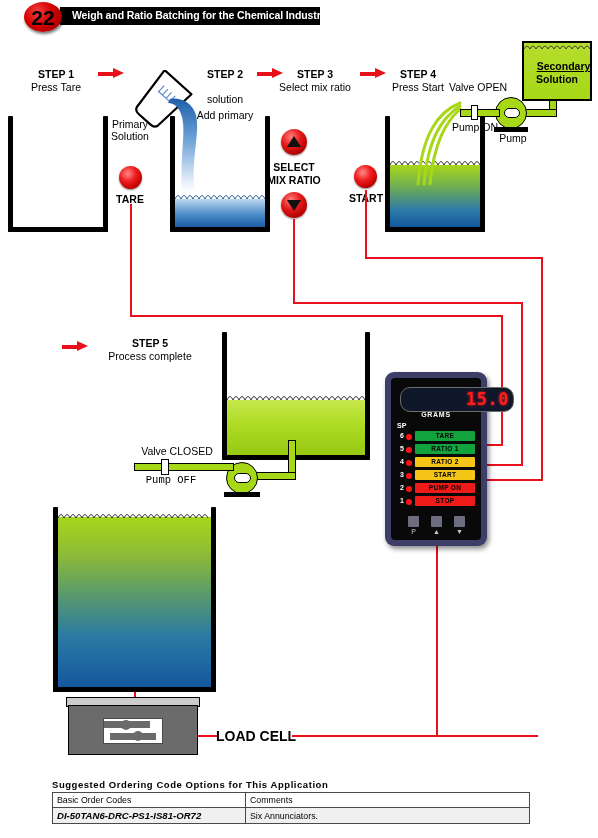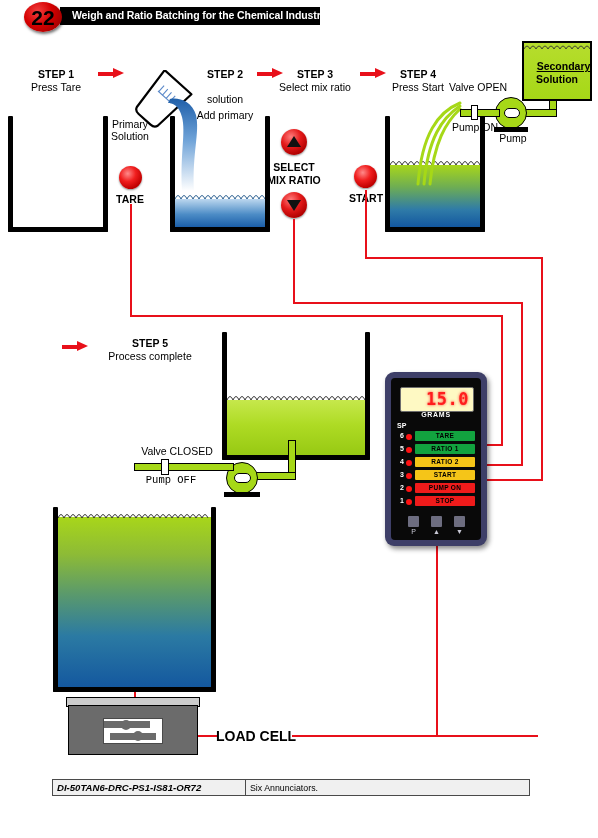--- a/index.html
+++ b/index.html
@@ -56,22 +56,22 @@
 
   
   .pipe{background:#a6d817;position:absolute;}
   .pipe-o{border:1.4px solid #000;box-sizing:border-box;}
 
   
   #meter{left:385px;top:372px;width:102px;height:174px;
          background:#3e3f68;border-radius:9px;
          box-shadow:2px 3px 5px rgba(0,0,0,.45);}
   #meter-face{position:absolute;left:6px;top:6px;width:90px;height:162px;background:#090909;border-radius:4px;}
-  #display{position:absolute;left:9px;top:9px;width:72px;height:23px;background:#fef9c3;
-           border:1.3px solid #6d6d6d;border-radius:2px;}
+  #display{position:absolute;left:9px;top:9px;width:72px;height:23px;background:#0f172a;
+           border:1.3px solid #6d6d6d;border-radius:10px;padding-left:40px;}
   #display-val{position:absolute;right:4px;top:1px;font-family:"DejaVu Sans Mono",monospace;
                font-size:17px;font-weight:bold;color:#ff1d1d;letter-spacing:.5px;
                text-shadow:0 0 3px rgba(255,30,30,.85);}
   #units{position:absolute;left:9px;top:33px;width:72px;text-align:center;
          font-size:7px;font-weight:bold;color:#fff;letter-spacing:.7px;}
   #sp-lbl{position:absolute;left:6px;top:44px;font-size:7px;font-weight:bold;color:#fff;}
   .ann-row{position:absolute;left:6px;width:80px;height:11px;}
   .ann-num{position:absolute;left:0;top:1px;width:7px;text-align:right;
            font-size:7px;font-weight:bold;color:#fff;}
   .ann-led{position:absolute;left:9px;top:2.5px;width:6px;height:6px;border-radius:50%;background:#ff1212;}
@@ -335,21 +335,26 @@
     <div class="btn-pad" style="left:17px;top:138px;"></div>
     <div class="btn-gl" style="left:17px;top:150px;">P</div>
     <div class="btn-pad" style="left:40px;top:138px;"></div>
     <div class="btn-gl" style="left:40px;top:150px;">▲</div>
     <div class="btn-pad" style="left:63px;top:138px;"></div>
     <div class="btn-gl" style="left:63px;top:150px;">▼</div>
   </div>
 </div>
 
 <div class="abs" id="order-wrap">
+  <div id="order-title">Suggested Ordering Code Options for This Application</div>
   <table class="ord">
     <tbody>
+        <tr>
+      <td>Basic Order Codes</td>
+      <td>Comments</td>
+    </tr>
     <tr class="shade">
       <td class="code">DI-50TAN6-DRC-PS1-IS81-OR72</td>
       <td>Six Annunciators.</td>
     </tr>
   </tbody>
     </table>
 </div>
 
 </body></html>

